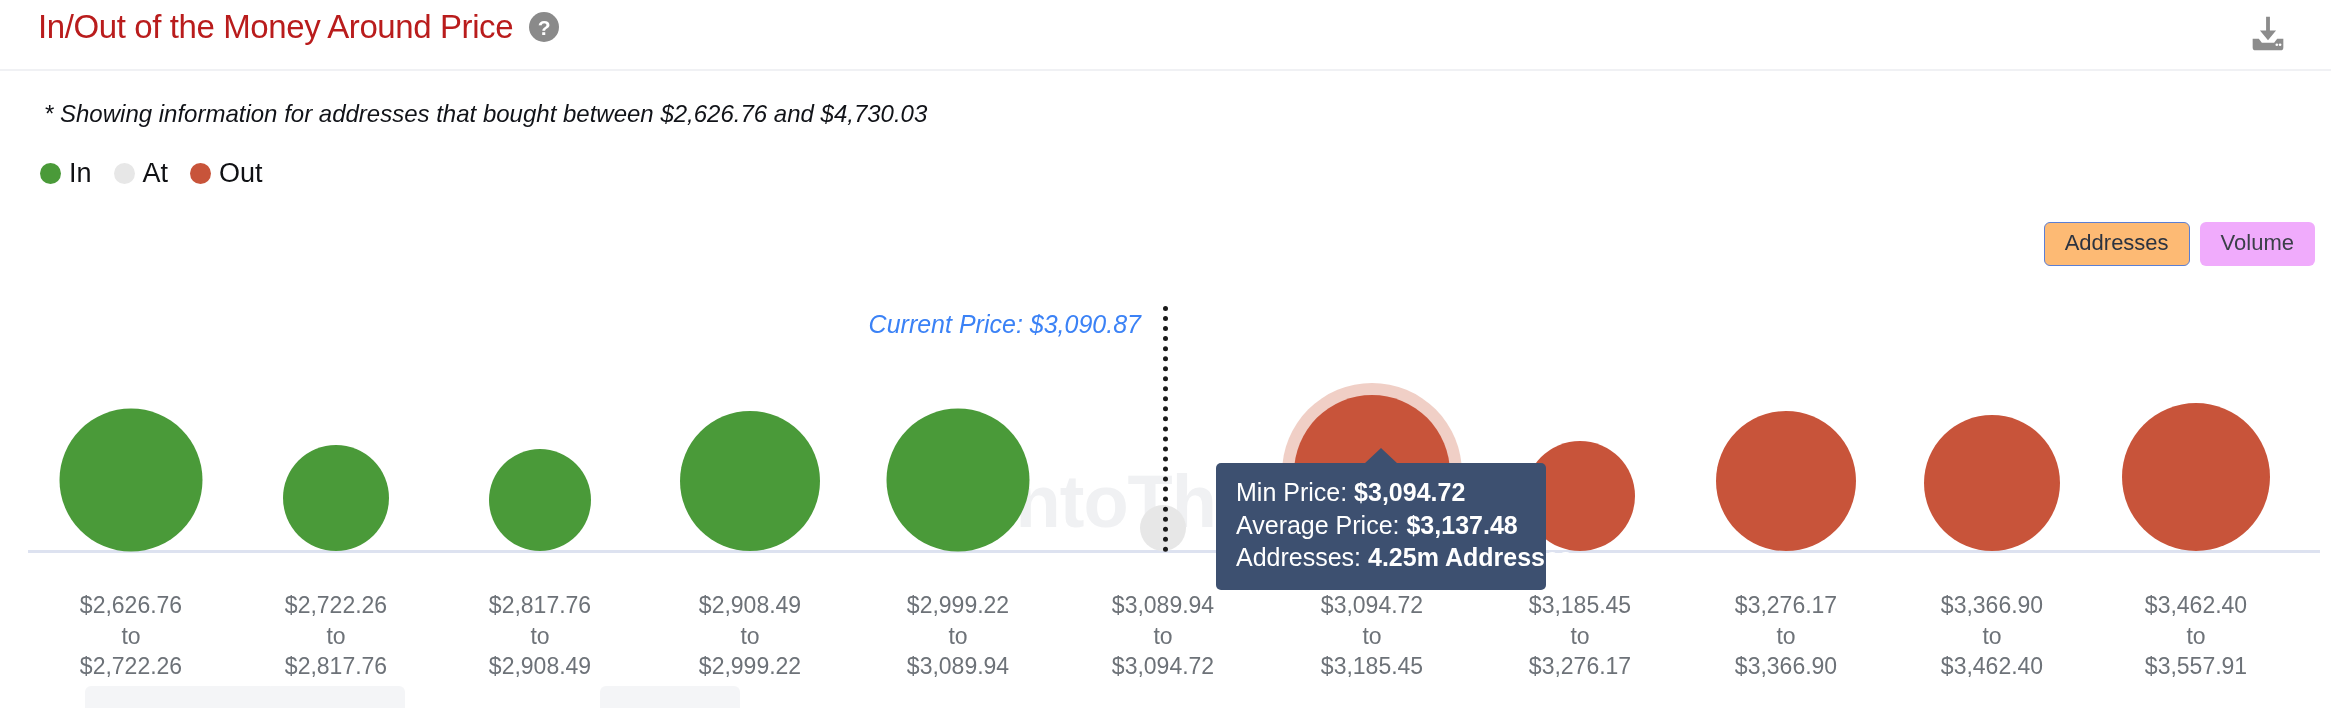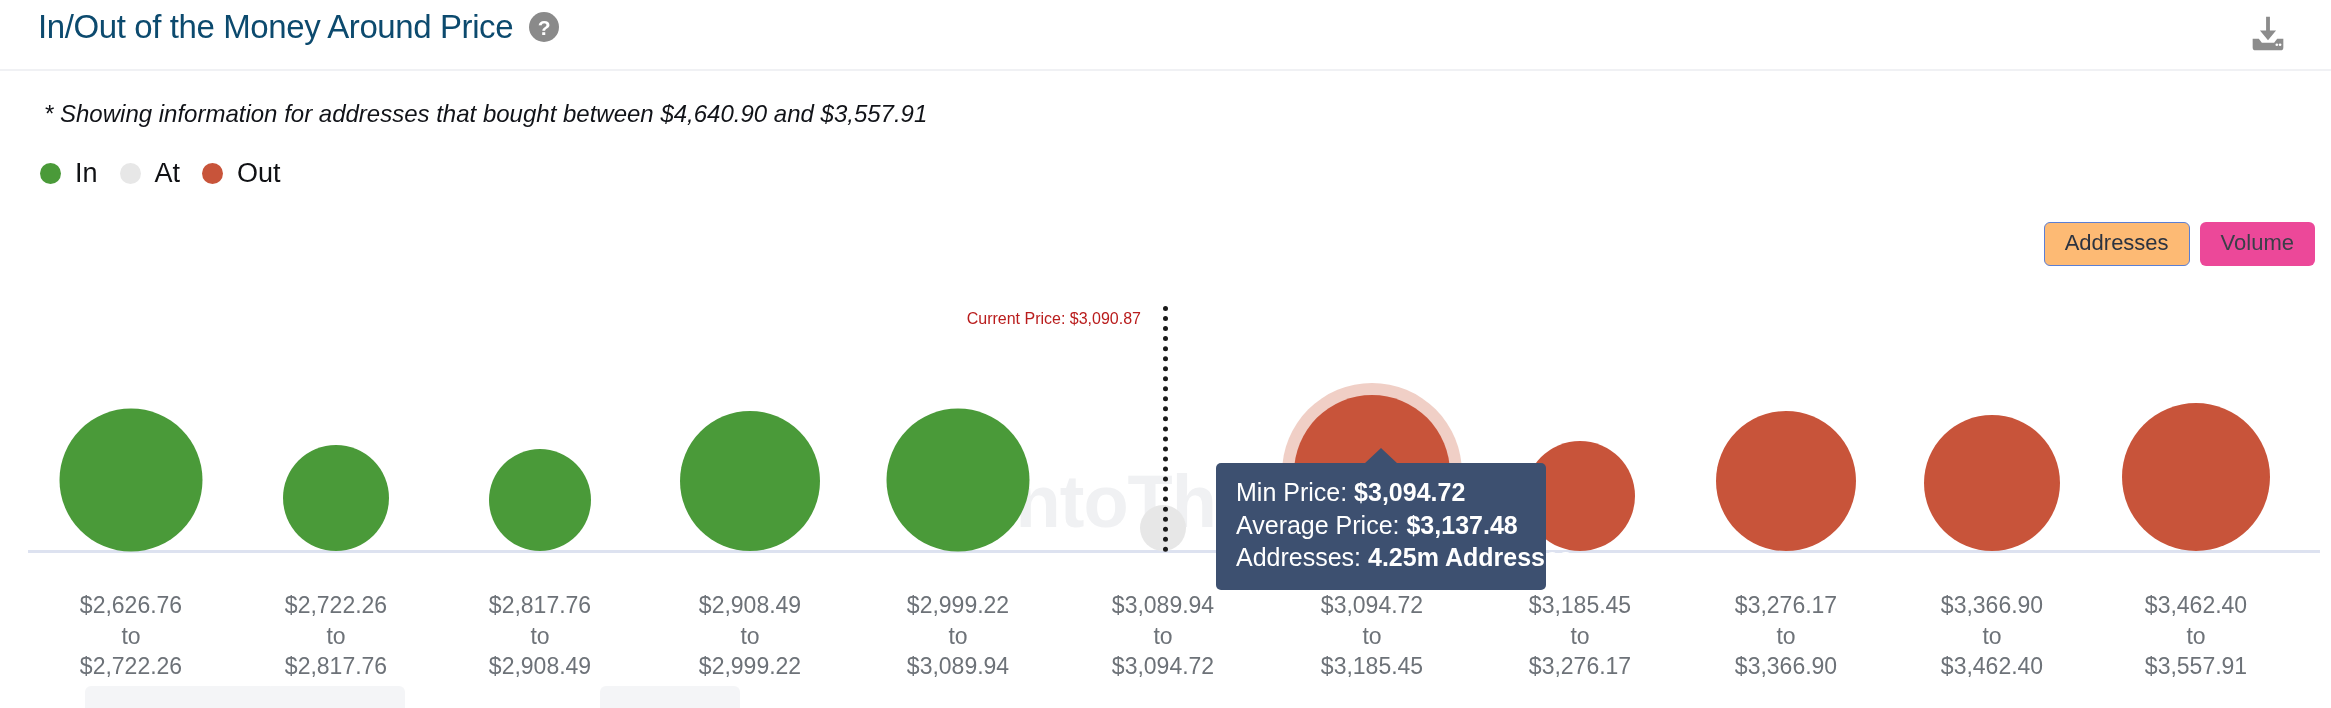--- a/index.html
+++ b/index.html
@@ -26,21 +26,21 @@
   }
   #title-wrap {
     position: absolute;
     left: 38px; top: 8px;
     display: flex;
     align-items: center;
     gap: 16px;
   }
   #page-title {
     font-size: 33px;
-    color: #0c4a6e;
+    color: #b91c1c;
     letter-spacing: -0.4px;
     white-space: nowrap;
   }
   #help-icon {
     width: 30px; height: 30px;
     border-radius: 50%;
     background: #8a8a8a;
     color: #ffffff;
     font-size: 21px;
     font-weight: bold;
@@ -71,21 +71,21 @@
   #legend {
     position: absolute;
     left: 40px; top: 158px;
     display: flex;
     align-items: center;
     gap: 22px;
   }
   .legend-item {
     display: flex;
     align-items: center;
-    gap: 14px;
+    gap: 8px;
     cursor: pointer;
   }
   .legend-dot {
     width: 21px; height: 21px;
     border-radius: 50%;
     display: block;
   }
   .legend-label {
     font-size: 27px;
     color: #101114;
@@ -95,21 +95,21 @@
   #toggle-group {
     position: absolute;
     right: 16px; top: 222px;
     display: flex;
     gap: 10px;
   }
   .toggle-btn {
     font-size: 22px;
     padding: 9px 20px 11px 20px;
     border-radius: 6px;
-    background: #ec4899;
+    background: #f0abfc;
     color: #3a3f48;
     border: 1px solid transparent;
     cursor: pointer;
     font-family: "Liberation Sans", sans-serif;
     line-height: 1;
   }
   .toggle-btn.selected {
     background: #fdba74;
     border: 1px solid #5b7fd4;
     color: #2c3340;
@@ -150,22 +150,23 @@
     position: absolute;
     top: 306px;
     width: 0;
     border-left: 5px dotted #1a1a1a;
     height: 246px;
   }
   #current-price-label {
     position: absolute;
     top: 310px;
     transform: translateX(-100%);
-    font-size: 16px;
-    color: #b91c1c;
+    font-size: 25px;
+    font-style: italic;
+    color: #3b82f6;
     white-space: nowrap;
     padding-right: 22px;
   }
 
   
   #watermark {
     position: absolute;
     left: 890px; top: 455px;
     display: flex;
     align-items: center;
@@ -241,21 +242,21 @@
   <div id="download-icon">
     <svg width="46" height="46" viewBox="0 0 24 24" aria-hidden="true">
       <path d="M11 3h2v7.2h3.2L12 15.2 7.8 10.2H11V3z" fill="#8c8c8c"></path>
       <path d="M4 14.5h3.2l1.6 2h6.4l1.6-2H20V19a1.5 1.5 0 0 1-1.5 1.5h-13A1.5 1.5 0 0 1 4 19v-4.5z" fill="#8c8c8c"></path>
       <circle cx="16.6" cy="17.6" r="0.7" fill="#ffffff"></circle>
       <circle cx="18.3" cy="17.6" r="0.7" fill="#ffffff"></circle>
     </svg>
   </div>
 </div>
 
-<div id="subtitle">* Showing information for addresses that bought between $4,640.90 and $3,557.91</div>
+<div id="subtitle">* Showing information for addresses that bought between $2,626.76 and $4,730.03</div>
 
 <div id="legend">
   <div class="legend-item">
     <span class="legend-dot" style="background:#4a9a39"></span>
     <span class="legend-label">In</span>
   </div>
   <div class="legend-item">
     <span class="legend-dot" style="background:#e7e7e7"></span>
     <span class="legend-label">At</span>
   </div>

